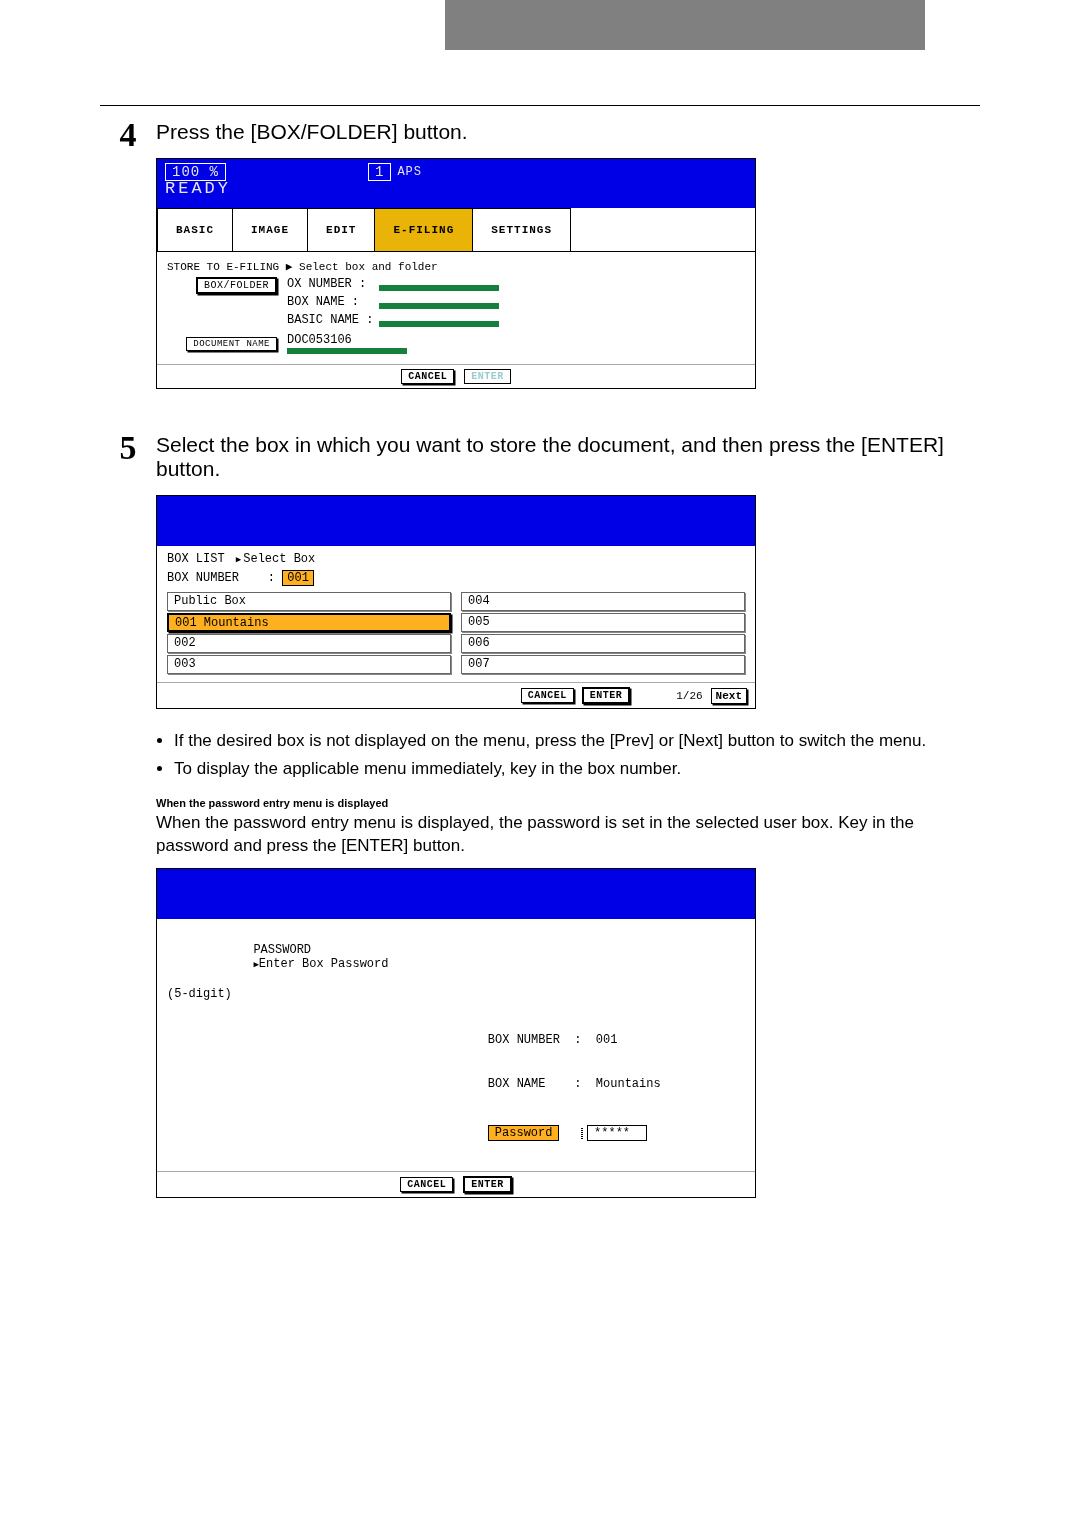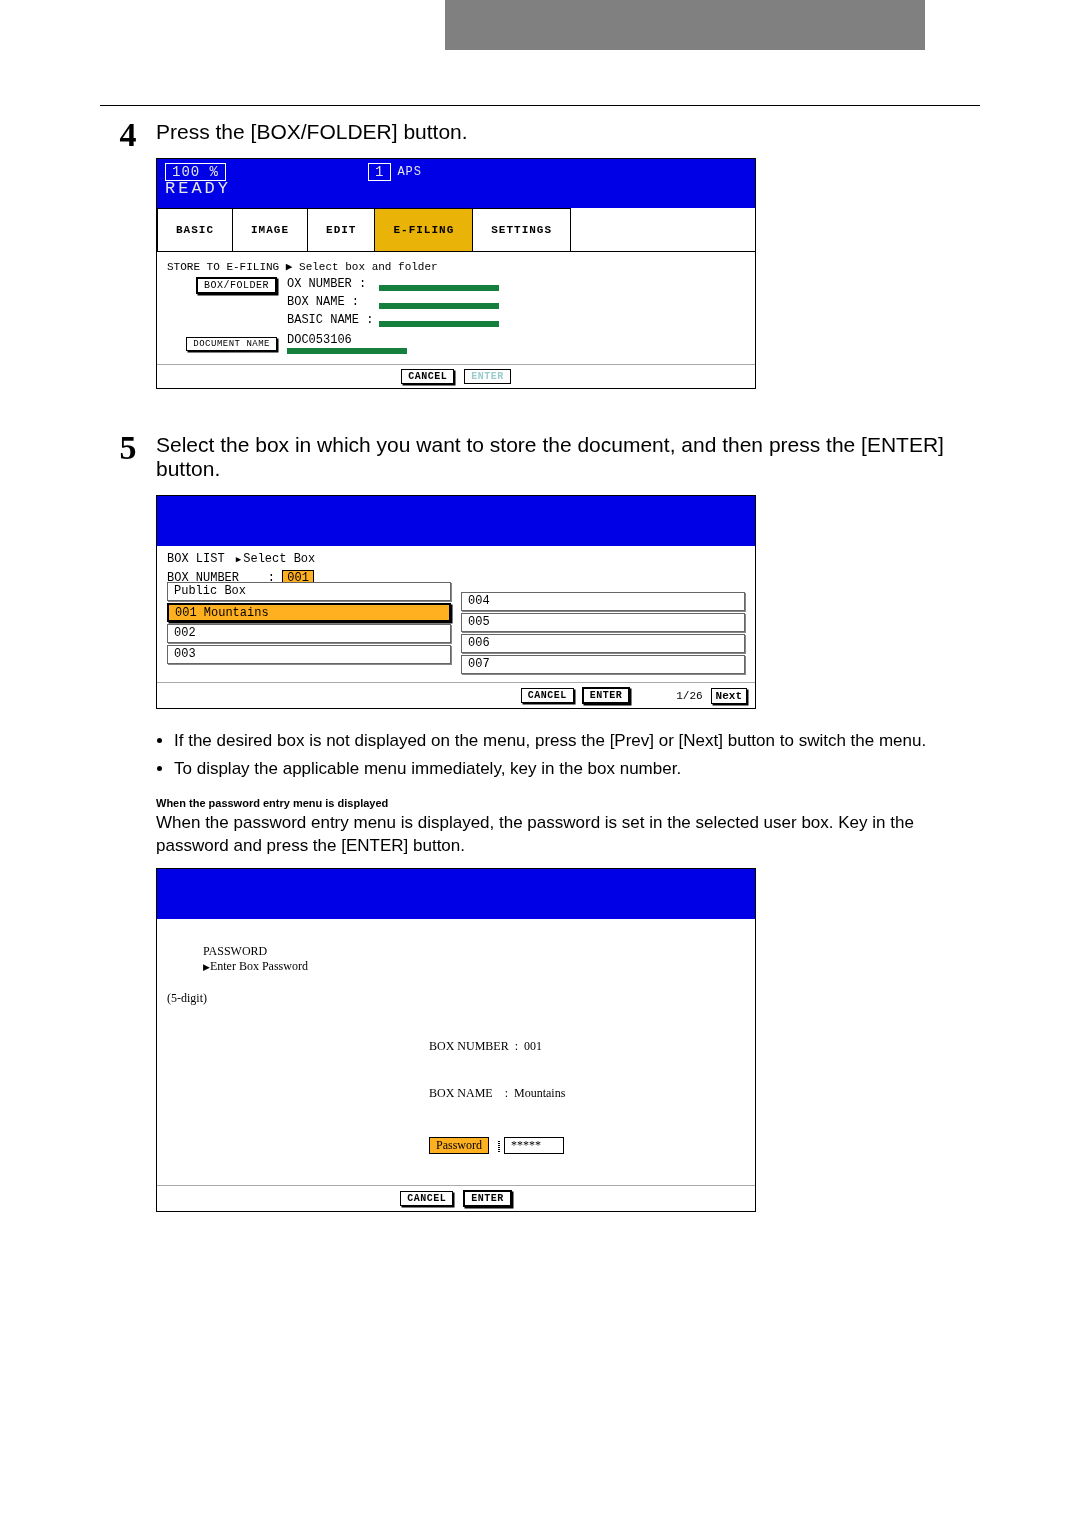--- a/index.html
+++ b/index.html
@@ -124,20 +124,21 @@
   .hl-001 {
     background: #ffb020;
     padding: 0 4px;
     border:1px solid #000;
     display:inline-block;
   }
   .box-grid {
     display: flex;
     gap: 10px;
     padding: 0 10px 6px 10px;
+    align-items: flex-end;
   }
   .box-col { flex:1; }
   .box-item {
     border: 1px solid #666;
     box-shadow: 1px 1px 0 #888;
     padding: 1px 6px;
     margin: 2px 0;
     font-family: "Courier New", monospace;
     font-size: 12px;
     background:#fff;
@@ -166,21 +167,21 @@
     padding:1px 4px;
     font-size:11px;
     font-weight:bold;
   }
   
   ul.bullets { margin: 10px 0 16px 0; padding-left: 18px; }
   ul.bullets li { font-size: 17px; line-height: 1.4; margin-bottom:4px; }
   .sub-heading { font-weight: bold; font-size: 11px; margin: 10px 0 2px 0; }
   .para { font-size: 17px; line-height: 1.4; margin:0 0 10px 0; }
   
-  .pw-body { padding: 8px 10px 14px 10px; font-family:Liberation Serif, serif; }
+  .pw-body { padding: 8px 10px 14px 10px; font-family:Liberation Mono, monospace; }
   .pw-label-row { white-space: pre; margin:2px 0; font-size:12px; }
   .pw-highlight {
     background:#ffb020;
     border:1px solid #000;
     padding:0 6px;
     display:inline-block;
   }
   .pw-input {
     border:1px solid #000;
     background:#fff;

